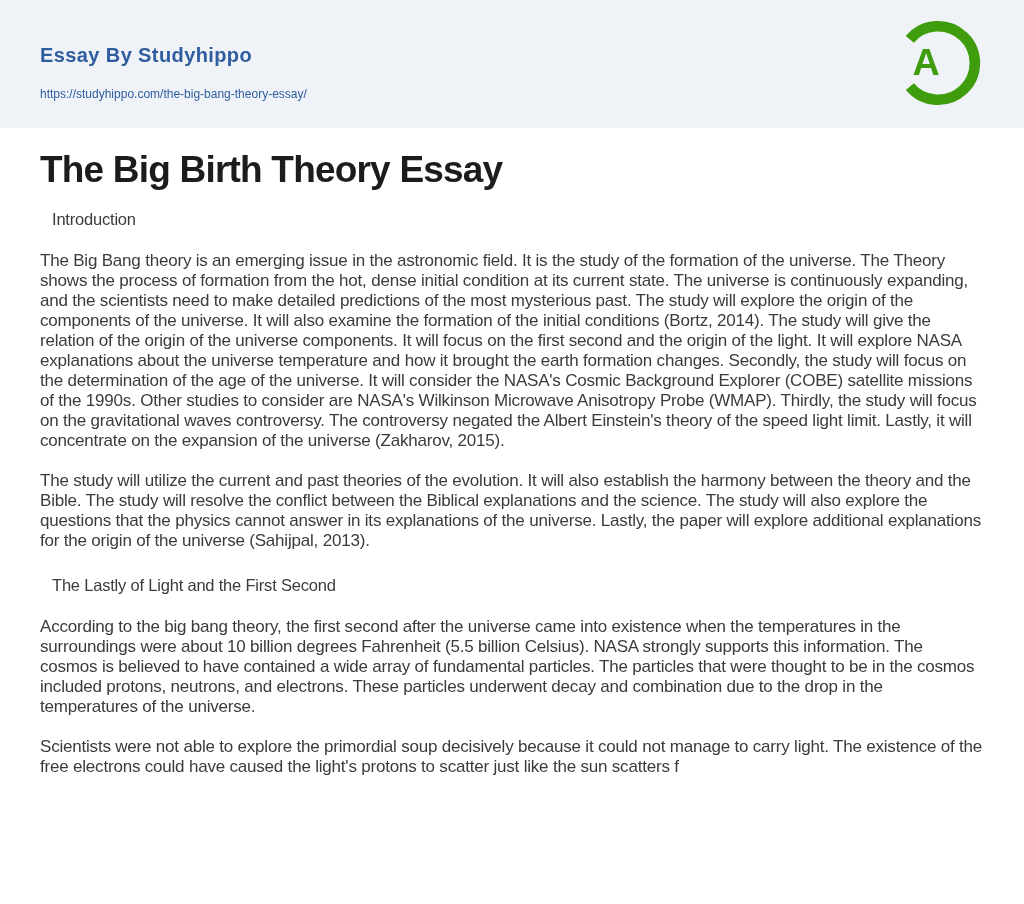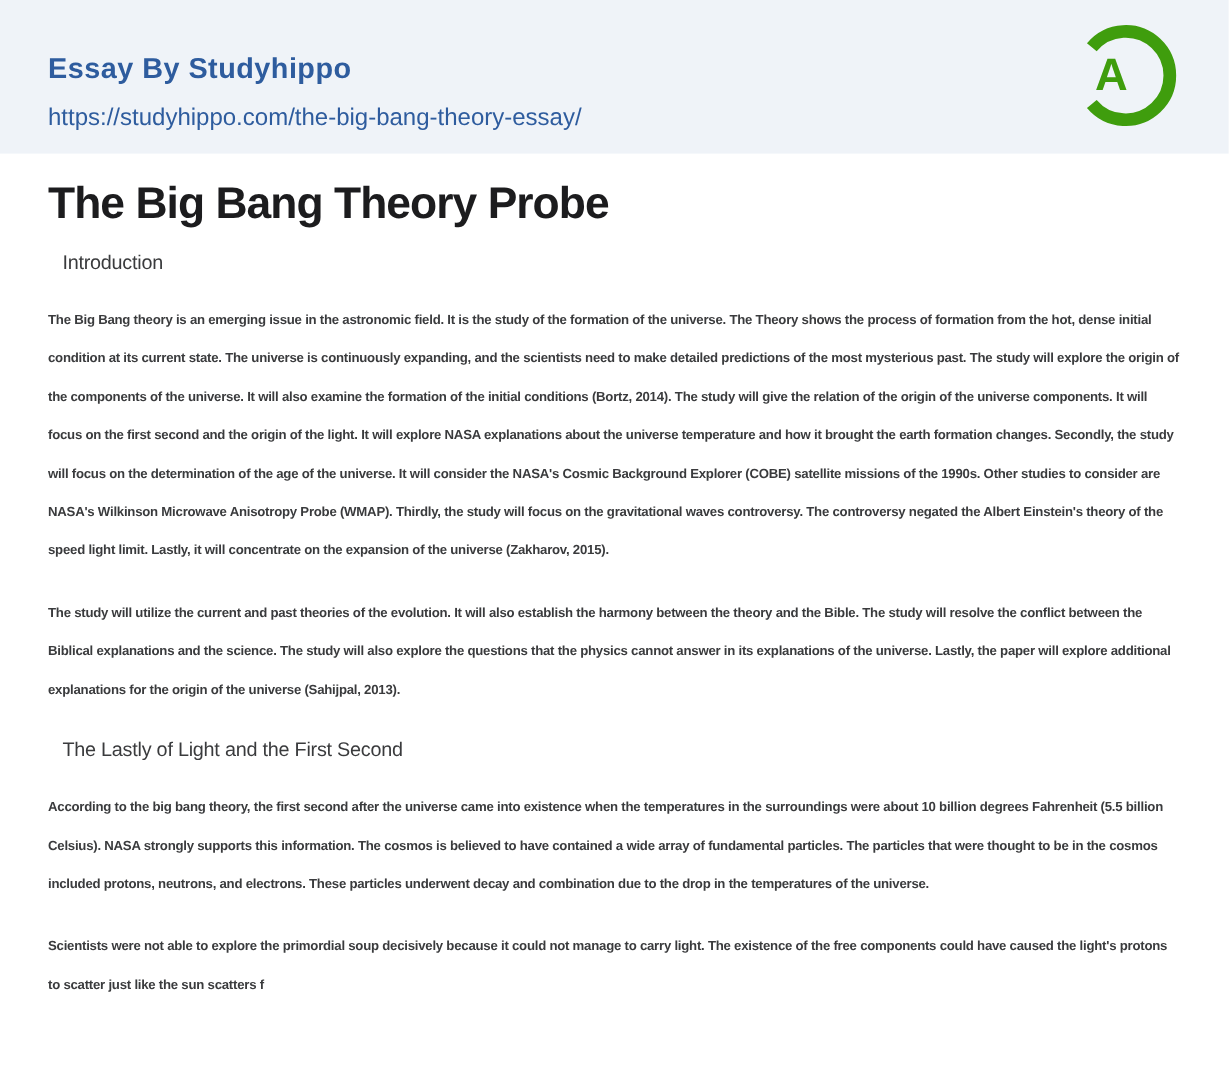--- a/index.html
+++ b/index.html
@@ -21,30 +21,30 @@
   .header {
     position: relative;
     width: 1024px;
     height: 128px;
     background: var(--header-bg, #eff3f8);
   }
   .byline {
     position: absolute;
     left: 40px;
     top: 44px;
-    font-size: 24px;
+    font-size: 20px;
     font-weight: bold;
     letter-spacing: 0.4px;
     color: var(--link-blue, #2e5c9e);
   }
   .url {
     position: absolute;
     left: 40px;
     top: 87px;
-    font-size: 20px;
+    font-size: 12px;
     color: var(--link-blue, #2e5c9e);
     text-decoration: none;
   }
   .logo {
     position: absolute;
     top: 17px;
     right: 40px;
     width: 92px;
     height: 92px;
   }
@@ -78,49 +78,48 @@
     margin-top: 16px;
     font-size: 16.5px;
     line-height: 24px;
     letter-spacing: -0.2px;
     color: var(--body-text, #3a3b3d);
   }
   .paragraph {
     margin: 0;
     margin-top: 20px;
     max-width: 946px;
-    font-size: 11px;
-    line-height: 32px;
+    font-size: 17px;
+    line-height: 20px;
     letter-spacing: -0.2px;
     color: var(--body-text, #3a3b3d);
-    font-weight: bold;
   }
   .birth-label { margin-top: 22px; }
 </style>
 </head>
 <body>
 
 <div class="header">
   <div class="byline">Essay By Studyhippo</div>
   <a class="url" href="#">https://studyhippo.com/the-big-bang-theory-essay/</a>
   <div class="logo">
     <svg viewBox="0 0 100 100" aria-hidden="true">
       <path class="ring" d="M 19.4 24.3 A 40 40 0 1 1 19.4 75.7"></path>
       <text class="letter" x="37" y="63" text-anchor="middle">A</text>
     </svg>
   </div>
 </div>
 
 <div class="content">
-  <h1 class="doc-title">The Big Bang Theory Probe</h1>
+  <h1 class="doc-title">The Big Birth Theory Essay</h1>
 
   <p class="section-label">Introduction</p>
 
   <p class="paragraph">The Big Bang theory is an emerging issue in the astronomic field. It is the study of the formation of the universe. The Theory shows the process of formation from the hot, dense initial condition at its current state. The universe is continuously expanding, and the scientists need to make detailed predictions of the most mysterious past. The study will explore the origin of the components of the universe. It will also examine the formation of the initial conditions (Bortz, 2014). The study will give the relation of the origin of the universe components. It will focus on the first second and the origin of the light. It will explore NASA explanations about the universe temperature and how it brought the earth formation changes. Secondly, the study will focus on the determination of the age of the universe. It will consider the NASA's Cosmic Background Explorer (COBE) satellite missions of the 1990s. Other studies to consider are NASA's Wilkinson Microwave Anisotropy Probe (WMAP). Thirdly, the study will focus on the gravitational waves controversy. The controversy negated the Albert Einstein's theory of the speed light limit. Lastly, it will concentrate on the expansion of the universe (Zakharov, 2015).</p>
 
   <p class="paragraph">The study will utilize the current and past theories of the evolution. It will also establish the harmony between the theory and the Bible. The study will resolve the conflict between the Biblical explanations and the science. The study will also explore the questions that the physics cannot answer in its explanations of the universe. Lastly, the paper will explore additional explanations for the origin of the universe (Sahijpal, 2013).</p>
 
   <p class="section-label birth-label">The Lastly of Light and the First Second</p>
 
   <p class="paragraph">According to the big bang theory, the first second after the universe came into existence when the temperatures in the surroundings were about 10 billion degrees Fahrenheit (5.5 billion Celsius). NASA strongly supports this information. The cosmos is believed to have contained a wide array of fundamental particles. The particles that were thought to be in the cosmos included protons, neutrons, and electrons. These particles underwent decay and combination due to the drop in the temperatures of the universe.</p>
 
-  <p class="paragraph">Scientists were not able to explore the primordial soup decisively because it could not manage to carry light. The existence of the free components could have caused the light's protons to scatter just like the sun scatters f</p>
+  <p class="paragraph">Scientists were not able to explore the primordial soup decisively because it could not manage to carry light. The existence of the free electrons could have caused the light's protons to scatter just like the sun scatters f</p>
 </div>
 
 </body></html>

